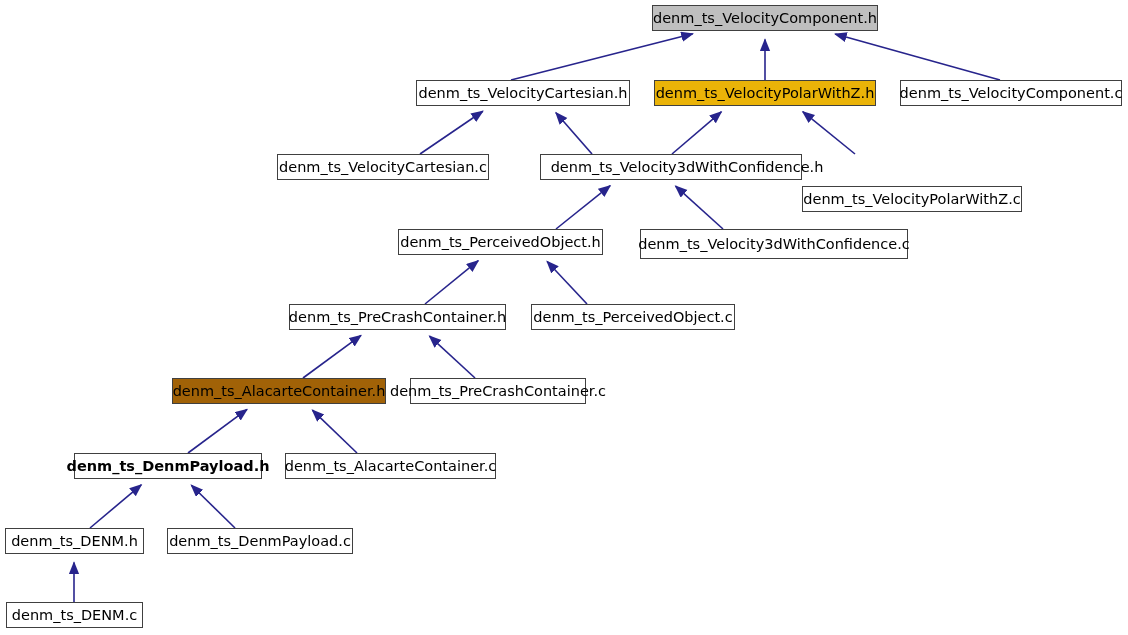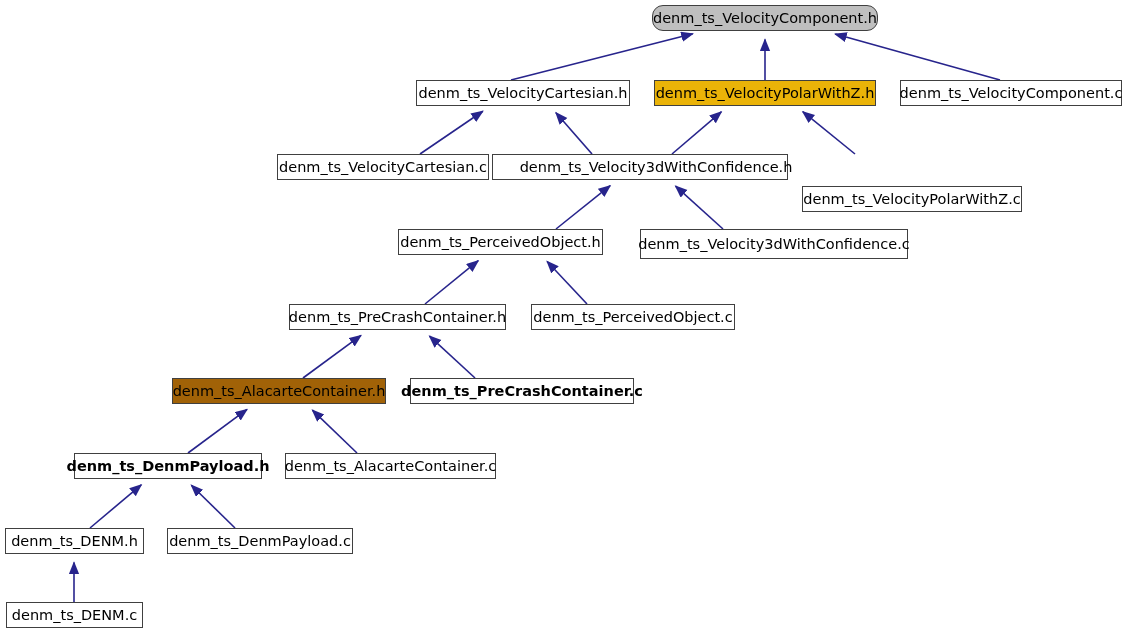--- a/index.html
+++ b/index.html
@@ -31,21 +31,20 @@
     box-sizing: border-box;
     border: 1px solid #404040;
     background: #ffffff;
     display: flex;
     align-items: center;
     justify-content: center;
     white-space: nowrap;
   }
   .node-box.highlight {
     background: #bfbfbf;
-    border-radius: 11px;
   }
   .node-label {
     font-family: "DejaVu Sans", "Liberation Sans", sans-serif;
     font-size: 14.5px;
     color: #000000;
     line-height: 1;
     letter-spacing: 0px;
   }
 </style>
 </head>
@@ -88,42 +87,42 @@
       </div>
       <div class="node-box" style="left: 654px; top: 80px; width: 222px; height: 26px; border-color: rgb(64, 64, 64); background: #eab308;">
         <span class="node-label">denm_ts_VelocityPolarWithZ.h</span>
       </div>
       <div class="node-box" style="left: 900px; top: 80px; width: 222px; height: 26px; border-color: rgb(64, 64, 64); background: rgb(255, 255, 255);">
         <span class="node-label">denm_ts_VelocityComponent.c</span>
       </div>
       <div class="node-box" style="left: 277px; top: 154px; width: 212px; height: 26px; border-color: rgb(64, 64, 64); background: rgb(255, 255, 255);">
         <span class="node-label">denm_ts_VelocityCartesian.c</span>
       </div>
-      <div class="node-box" style="left: 492px; top: 154px; width: 296px; height: 26px; border-color: rgb(64, 64, 64); background: rgb(255, 255, 255); padding-left: 32px;">
+      <div class="node-box" style="left: 540px; top: 154px; width: 262px; height: 26px; border-color: rgb(64, 64, 64); background: rgb(255, 255, 255); padding-left: 32px;">
         <span class="node-label">denm_ts_Velocity3dWithConfidence.h</span>
       </div>
       <div class="node-box" style="left: 802px; top: 154px; width: 220px; height: 26px; border-color: rgb(64, 64, 64); background: rgb(255, 255, 255); margin-top: 32px;">
         <span class="node-label">denm_ts_VelocityPolarWithZ.c</span>
       </div>
       <div class="node-box" style="left: 398px; top: 229px; width: 205px; height: 26px; border-color: rgb(64, 64, 64); background: rgb(255, 255, 255);">
         <span class="node-label">denm_ts_PerceivedObject.h</span>
       </div>
       <div class="node-box" style="left: 640px; top: 229px; width: 268px; height: 30px; border-color: rgb(64, 64, 64); background: rgb(255, 255, 255);">
         <span class="node-label">denm_ts_Velocity3dWithConfidence.c</span>
       </div>
       <div class="node-box" style="left: 289px; top: 304px; width: 217px; height: 26px; border-color: rgb(64, 64, 64); background: rgb(255, 255, 255);">
         <span class="node-label">denm_ts_PreCrashContainer.h</span>
       </div>
       <div class="node-box" style="left: 531px; top: 304px; width: 204px; height: 26px; border-color: rgb(64, 64, 64); background: rgb(255, 255, 255);">
         <span class="node-label">denm_ts_PerceivedObject.c</span>
       </div>
       <div class="node-box" style="left: 172px; top: 378px; width: 214px; height: 26px; border-color: rgb(64, 64, 64); background: #a16207;">
         <span class="node-label">denm_ts_AlacarteContainer.h</span>
       </div>
-      <div class="node-box" style="left: 410px; top: 378px; width: 224px; height: 26px; border-color: rgb(64, 64, 64); background: rgb(255, 255, 255); font-weight: bold;">
+      <div class="node-box" style="left: 410px; top: 378px; width: 176px; height: 26px; border-color: rgb(64, 64, 64); background: rgb(255, 255, 255);">
         <span class="node-label">denm_ts_PreCrashContainer.c</span>
       </div>
       <div class="node-box" style="left: 74px; top: 453px; width: 188px; height: 26px; border-color: rgb(64, 64, 64); background: rgb(255, 255, 255); font-weight: bold;">
         <span class="node-label">denm_ts_DenmPayload.h</span>
       </div>
       <div class="node-box" style="left: 285px; top: 453px; width: 211px; height: 26px; border-color: rgb(64, 64, 64); background: rgb(255, 255, 255);">
         <span class="node-label">denm_ts_AlacarteContainer.c</span>
       </div>
       <div class="node-box" style="left: 5px; top: 528px; width: 139px; height: 26px; border-color: rgb(64, 64, 64); background: rgb(255, 255, 255);">
         <span class="node-label">denm_ts_DENM.h</span>

